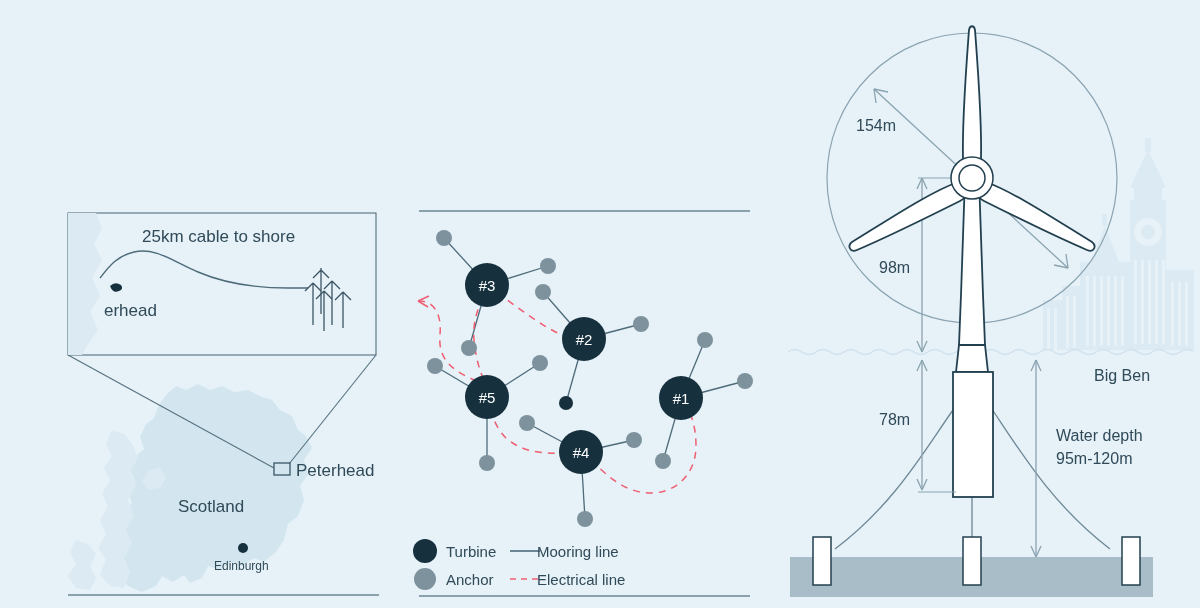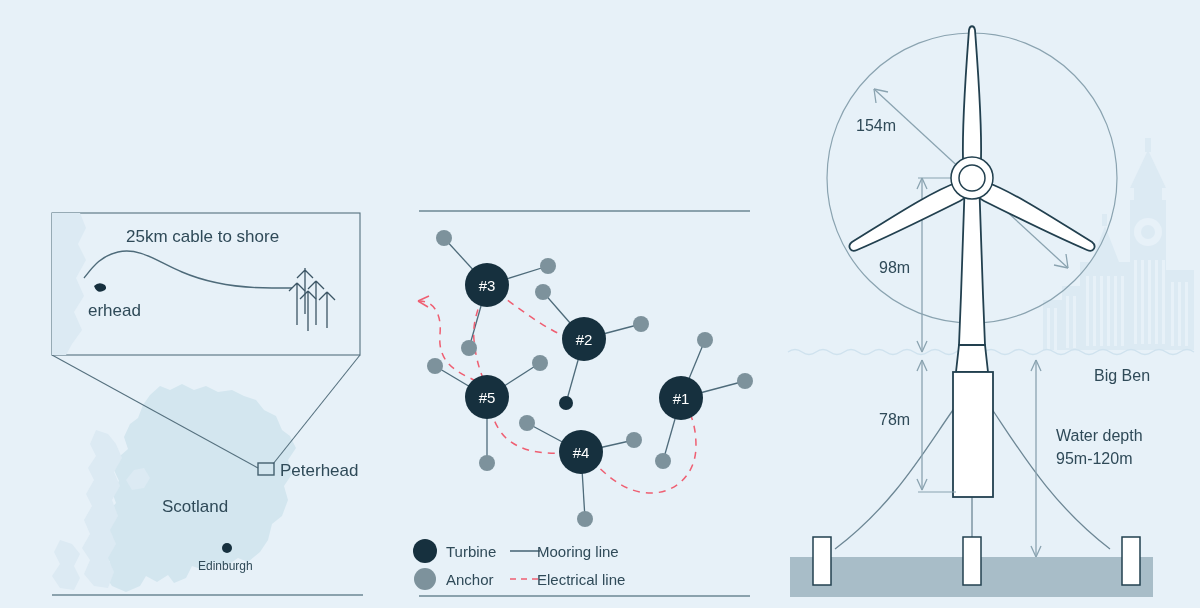--- a/index.html
+++ b/index.html
@@ -12,21 +12,21 @@
     font-family: "Liberation Sans", sans-serif;
   }
   #stage {
     position: relative;
     width: 1200px;
     height: 608px;
     background: #e7f1f8;
     overflow: hidden;
   }
   .panel { position: absolute; top: 0; height: 584px; text-align: center; }
-  #panel-left   { left: 0;   width: 400px; }
+  #panel-left   { left: 16px;   width: 400px; }
   #panel-middle { left: 400px; width: 380px; }
   #panel-right  { left: 780px; width: 420px; }
 
   svg { display: block; }
   .svg-abs { position: absolute; left: 0; top: 0; }
 
   text {
     font-family: "Liberation Sans", sans-serif;
     fill: #2f4a58;
   }

